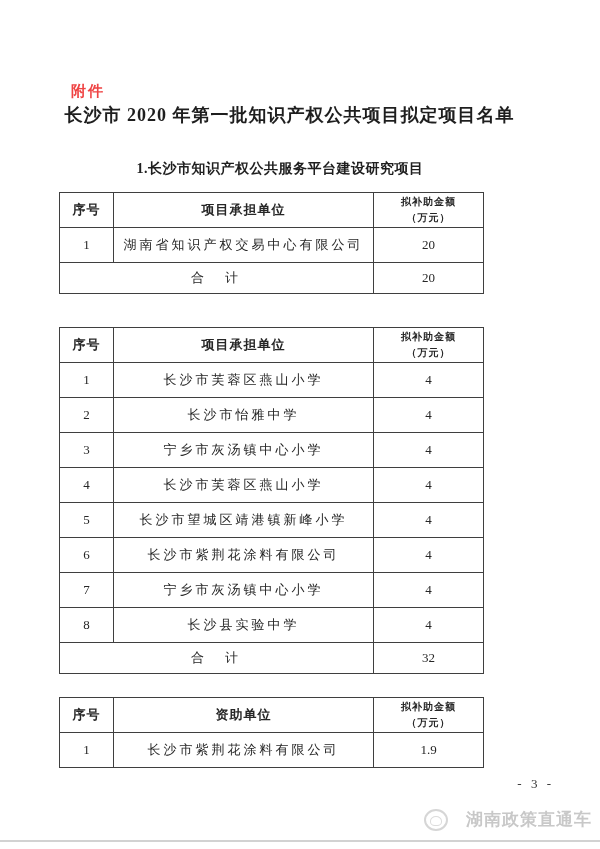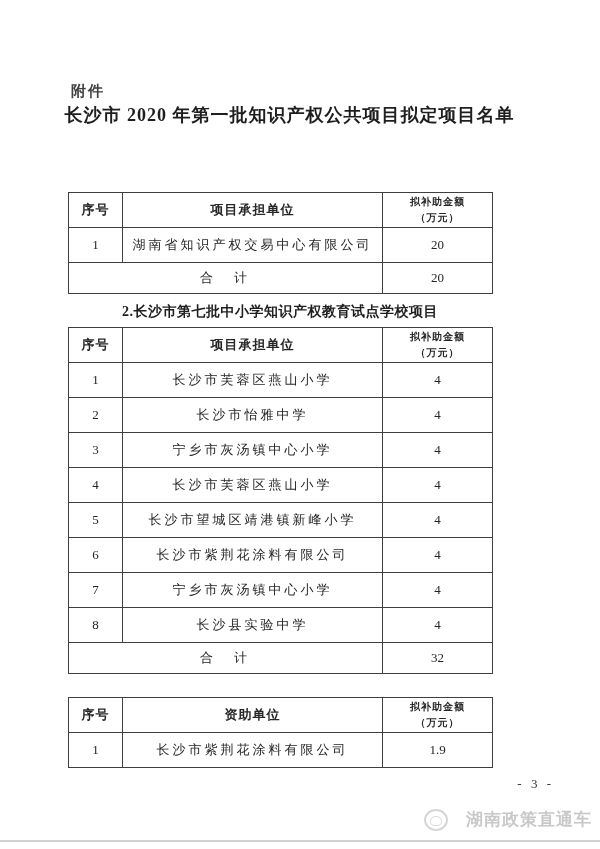--- a/index.html
+++ b/index.html
@@ -11,21 +11,21 @@
     font-family: "Liberation Serif", "DejaVu Serif", serif;
     color: #2b2b2b;
     overflow: hidden;
   }
   .attachment {
     position: absolute;
     left: 71px;
     top: 82px;
     font-size: 15px;
     font-weight: bold;
-    color: #404040;
+    color: #ef4444;
     letter-spacing: 2px;
     text-align: right;
   }
   .main-title {
     position: absolute;
     left: 0;
     top: 103px;
     width: 579px;
     text-align: center;
     font-size: 18px;
@@ -38,21 +38,21 @@
     left: 68px;
     width: 424px;
     text-align: center;
     font-size: 14px;
     font-weight: bold;
     color: #1f1f1f;
     letter-spacing: 0.5px;
   }
   .proj-table {
     position: absolute;
-    left: 68px;
+    left: 59px;
     width: 424px;
     border-collapse: collapse;
     table-layout: fixed;
     padding-left: 25px;
   }
   .proj-table td {
     border: 1px solid #3f3f3f;
     text-align: center;
     vertical-align: middle;
     font-size: 13px;
@@ -118,20 +118,21 @@
 </style>
 </head>
 <body>
 
 <div id="page">
 
   <div class="attachment">附件</div>
 
   <div class="main-title">长沙市 2020 年第一批知识产权公共项目拟定项目名单</div>
 
+  <div class="section-title" style="top:160px">1.长沙市知识产权公共服务平台建设研究项目</div>
   <table class="proj-table" style="top:192px">
     <colgroup>
         <col style="width:54px">
         <col style="width:260px">
         <col style="width:110px">
       </colgroup>
     <tbody>
         <tr class="h-row">
       <td>序号</td>
       <td>项目承担单位</td>
@@ -145,21 +146,20 @@
       <td class="c-unit">湖南省知识产权交易中心有限公司</td>
       <td>20</td>
     </tr>
     <tr class="t-row">
       <td colspan="2" class="c-total-label">合　计</td>
       <td>20</td>
     </tr>
   </tbody>
     </table>
 
-  <div class="section-title" style="top:303px">2.长沙市第七批中小学知识产权教育试点学校项目</div>
   <table class="proj-table" style="top:327px">
     <colgroup>
         <col style="width:54px">
         <col style="width:260px">
         <col style="width:110px">
       </colgroup>
     <tbody>
         <tr class="h-row">
       <td>序号</td>
       <td>项目承担单位</td>

